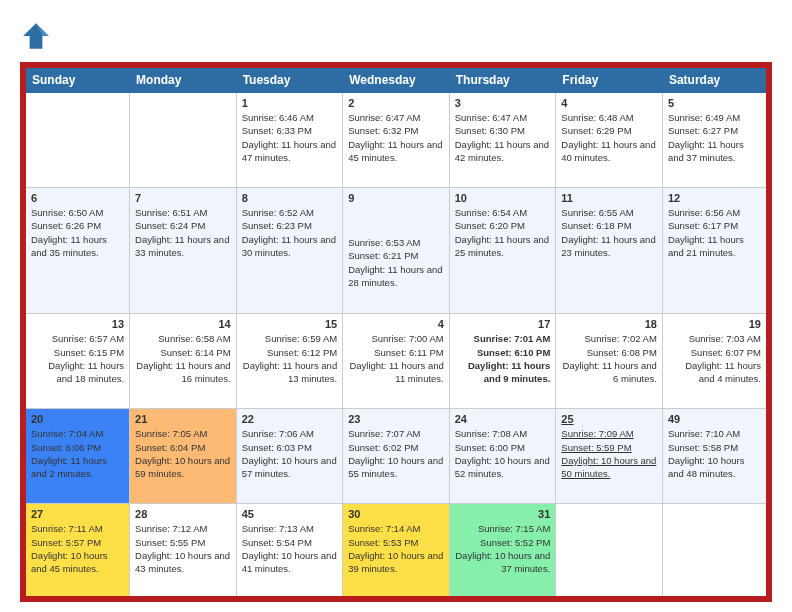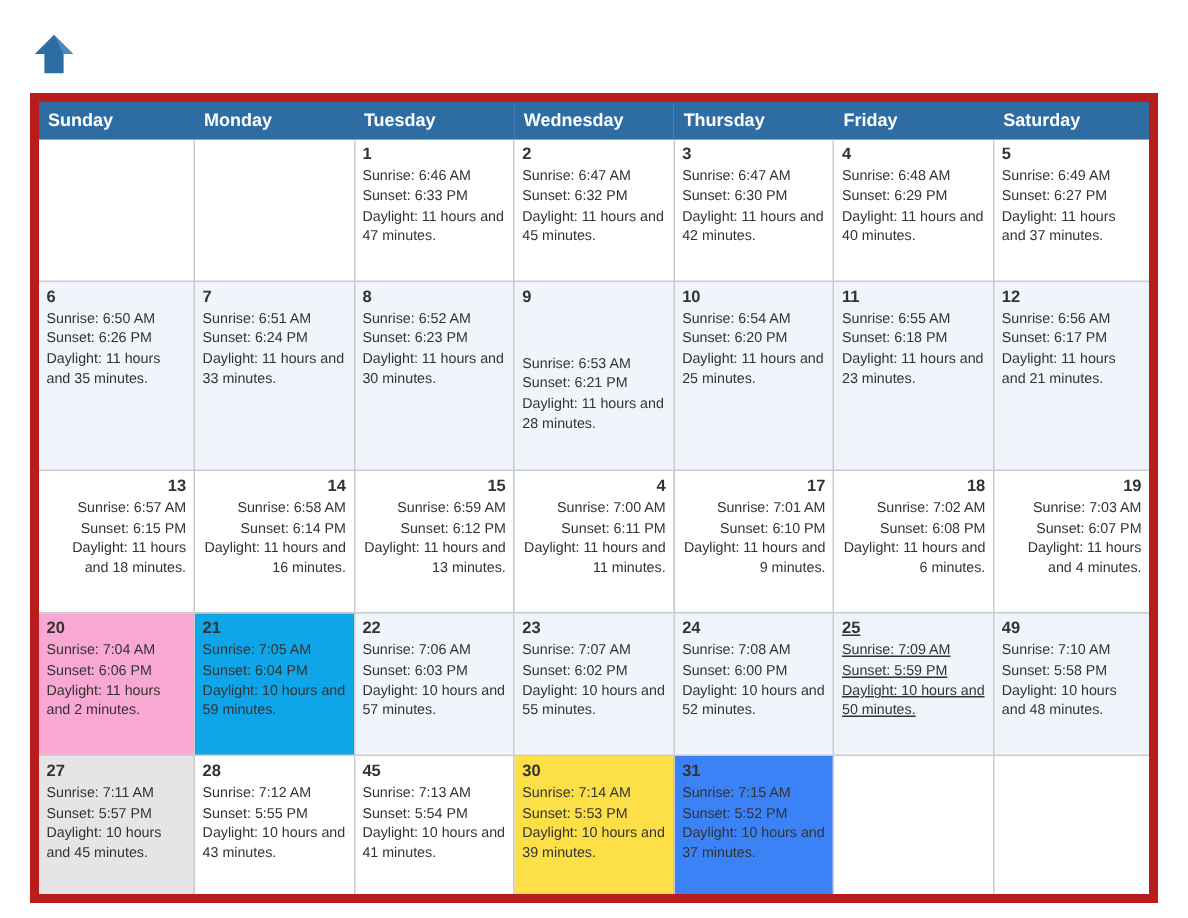--- a/index.html
+++ b/index.html
@@ -215,45 +215,45 @@
 Daylight: 11 hours and 13 minutes.</div>
           </td>
           <td style="background-color: rgb(255, 255, 255);">
             <span class="day-num">4</span>
             <div class="day-info" style="white-space: pre-line;">Sunrise: 7:00 AM
 Sunset: 6:11 PM
 Daylight: 11 hours and 11 minutes.</div>
           </td>
           <td style="background-color: rgb(255, 255, 255);">
             <span class="day-num">17</span>
-            <div class="day-info" style="white-space: pre-line;">Sunrise: 7:01 AM
+            <div class="day-info" style="white-space: pre-line; font-weight: bold;">Sunrise: 7:01 AM
 Sunset: 6:10 PM
 Daylight: 11 hours and 9 minutes.</div>
           </td>
           <td style="background-color: rgb(255, 255, 255);">
             <span class="day-num">18</span>
             <div class="day-info" style="white-space: pre-line;">Sunrise: 7:02 AM
 Sunset: 6:08 PM
 Daylight: 11 hours and 6 minutes.</div>
           </td>
           <td style="background-color: rgb(255, 255, 255);">
             <span class="day-num">19</span>
             <div class="day-info" style="white-space: pre-line;">Sunrise: 7:03 AM
 Sunset: 6:07 PM
 Daylight: 11 hours and 4 minutes.</div>
           </td>
         </tr>
         <tr style="background-color: rgb(240, 245, 251);">
-          <td style="background-color: #f9a8d4;">
+          <td style="background-color: #3b82f6;">
             <span class="day-num">20</span>
             <div class="day-info" style="white-space: pre-line;">Sunrise: 7:04 AM
 Sunset: 6:06 PM
 Daylight: 11 hours and 2 minutes.</div>
           </td>
-          <td style="background-color: #0ea5e9;">
+          <td style="background-color: #fdba74;">
             <span class="day-num">21</span>
             <div class="day-info" style="white-space: pre-line;">Sunrise: 7:05 AM
 Sunset: 6:04 PM
 Daylight: 10 hours and 59 minutes.</div>
           </td>
           <td style="background-color: rgb(240, 245, 251);">
             <span class="day-num">22</span>
             <div class="day-info" style="white-space: pre-line;">Sunrise: 7:06 AM
 Sunset: 6:03 PM
 Daylight: 10 hours and 57 minutes.</div>
@@ -277,21 +277,21 @@
 Daylight: 10 hours and 50 minutes.</div>
           </td>
           <td style="background-color: rgb(240, 245, 251);">
             <span class="day-num">49</span>
             <div class="day-info" style="white-space: pre-line;">Sunrise: 7:10 AM
 Sunset: 5:58 PM
 Daylight: 10 hours and 48 minutes.</div>
           </td>
         </tr>
         <tr style="background-color: rgb(255, 255, 255);">
-          <td style="background-color: #e5e5e5;">
+          <td style="background-color: #fde047;">
             <span class="day-num">27</span>
             <div class="day-info" style="white-space: pre-line;">Sunrise: 7:11 AM
 Sunset: 5:57 PM
 Daylight: 10 hours and 45 minutes.</div>
           </td>
           <td style="background-color: rgb(255, 255, 255);">
             <span class="day-num">28</span>
             <div class="day-info" style="white-space: pre-line;">Sunrise: 7:12 AM
 Sunset: 5:55 PM
 Daylight: 10 hours and 43 minutes.</div>
@@ -301,21 +301,21 @@
             <div class="day-info" style="white-space: pre-line;">Sunrise: 7:13 AM
 Sunset: 5:54 PM
 Daylight: 10 hours and 41 minutes.</div>
           </td>
           <td style="background-color: #fde047;">
             <span class="day-num">30</span>
             <div class="day-info" style="white-space: pre-line;">Sunrise: 7:14 AM
 Sunset: 5:53 PM
 Daylight: 10 hours and 39 minutes.</div>
           </td>
-          <td style="background-color: #3b82f6;">
+          <td style="background-color: #86efac; text-align: right;">
             <span class="day-num">31</span>
             <div class="day-info" style="white-space: pre-line;">Sunrise: 7:15 AM
 Sunset: 5:52 PM
 Daylight: 10 hours and 37 minutes.</div>
           </td>
           <td style="background-color: rgb(255, 255, 255);"></td>
           <td style="background-color: rgb(255, 255, 255);"></td>
         </tr>
       </tbody>
   </table>

